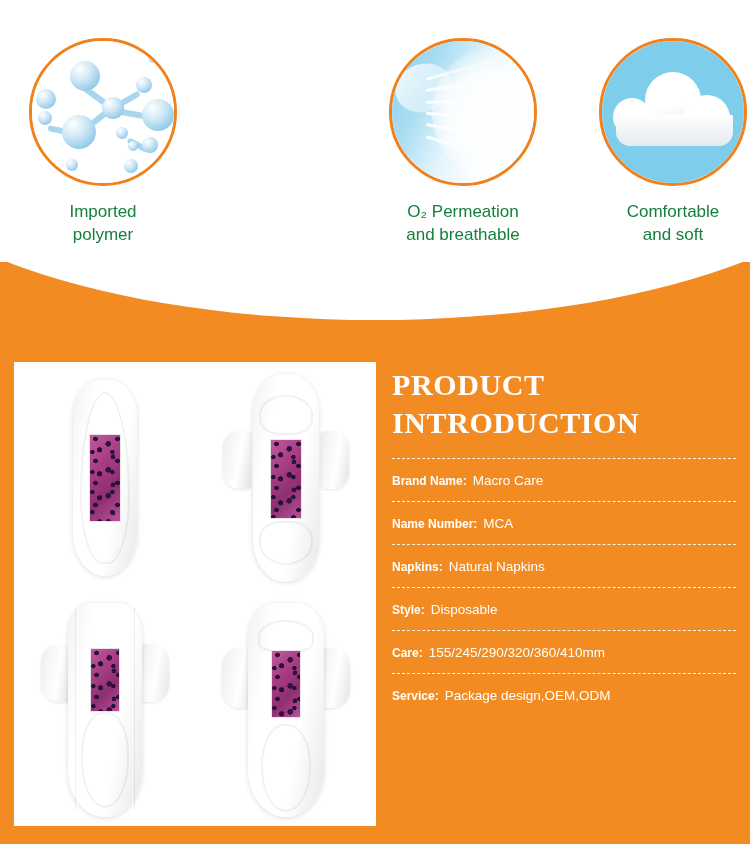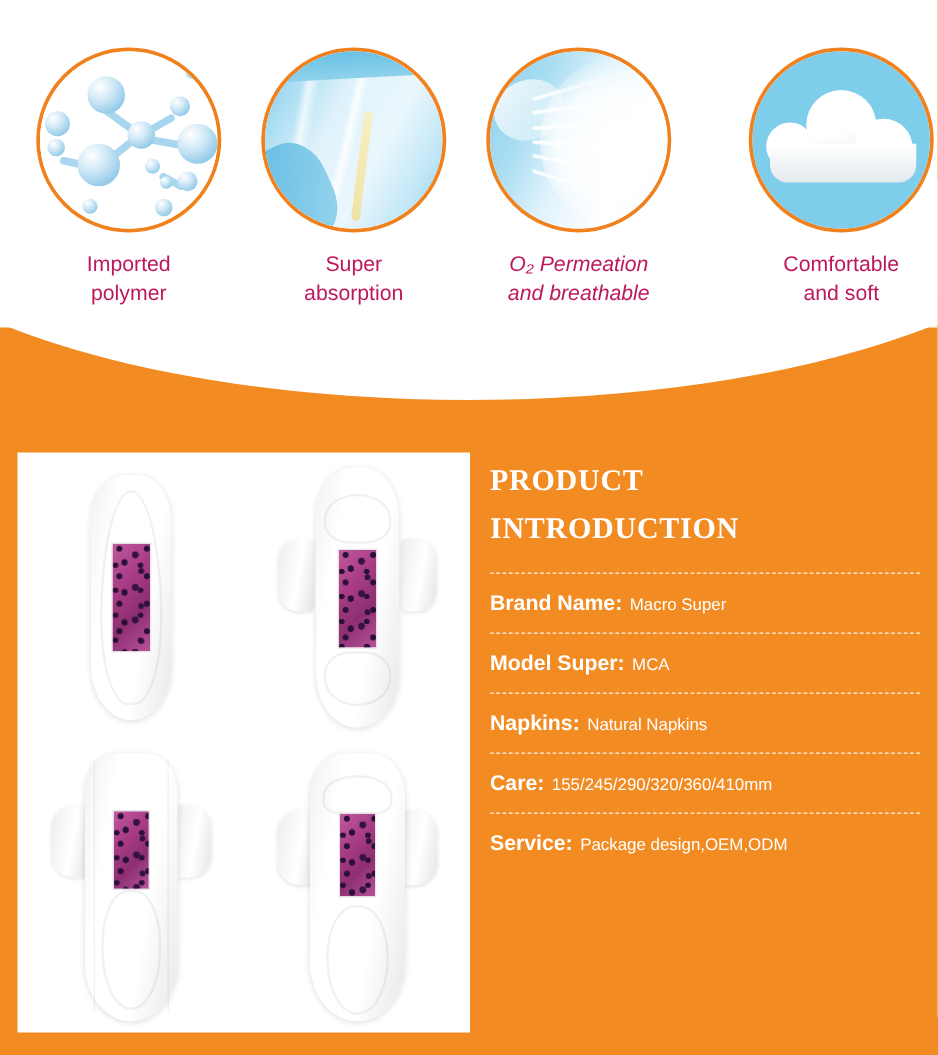--- a/index.html
+++ b/index.html
@@ -14,21 +14,21 @@
   
   .features{
     position:absolute;left:0;top:0;width:750px;height:262px;
     background:#ffffff;z-index:3;
   }
   .feature{
     position:absolute;top:38px;width:178px;text-align:center;
   }
   .f0{left:14px;}
   .f1{left:194px;}
-  .f2{left:374px;font-style:italic;}
+  .f2{left:374px;}
   .f3{left:584px;}
 
   .circle{
     width:148px;height:148px;border-radius:50%;
     border:3px solid #F0811C;
     margin:0 auto;
     overflow:hidden;position:relative;
     background:#ffffff;
     box-sizing:border-box;
   }
@@ -64,21 +64,21 @@
 
   
   .sky{position:absolute;inset:0;background:#7ecdea;}
   .cl{position:absolute;border-radius:50%;
       background:linear-gradient(170deg,#ffffff 0%,#ffffff 58%,#e9eef1 100%);}
   .cl-base{position:absolute;left:10%;right:8%;bottom:26%;height:22%;
       background:linear-gradient(180deg,#ffffff,#e4eaee);border-radius:0 0 14px 14px;}
 
   .flabel{
     margin-top:14px;
-    font-size:17px;line-height:23px;color:#be185d;
+    font-size:17px;line-height:23px;color:#15803d;
     white-space:pre-line;
   }
 
   
   .orange-bg{
     position:absolute;left:0;top:240px;width:750px;height:604px;
     background:#F28B22;z-index:1;
   }
   .curve-cut{
     position:absolute;left:-120px;top:-96px;width:990px;height:176px;
@@ -128,31 +128,31 @@
     border-left:1px solid rgba(0,0,0,.06);
     border-right:1px solid rgba(0,0,0,.06);
   }
 
   
   .info{
     position:absolute;left:392px;top:366px;width:344px;z-index:4;color:#ffffff;
   }
   .info-title{
     font-family:"Liberation Serif", serif;
-    font-weight:bold;font-size:24px;line-height:38px;
+    font-weight:bold;font-size:30px;line-height:38px;
     letter-spacing:.6px;white-space:pre-line;
     margin:0 0 16px 0;
   }
   .spec{
     border-top:1px dashed rgba(255,255,255,.92);
     padding:14px 0 13px 0;
     display:flex;align-items:baseline;gap:6px;
   }
   .spec:last-child{padding-bottom:0;}
-  .spec-label{font-size:17px;font-weight:bold;white-space:nowrap;}
+  .spec-label{font-size:12px;font-weight:bold;white-space:nowrap;}
   .spec-value{font-size:13.5px;}
 </style>
 </head>
 <body>
 
 <div class="orange-bg">
   <div class="curve-cut"></div>
 </div>
 
 <div class="features">
@@ -177,30 +177,20 @@
       <div class="mol" style="left:96px;top:100px;width:10px;height:10px;"></div>
       <div class="mol" style="left:110px;top:96px;width:16px;height:16px;"></div>
       <div class="mol" style="left:116px;top:10px;width:12px;height:12px;"></div>
       <div class="mol" style="left:34px;top:118px;width:12px;height:12px;"></div>
       <div class="mol" style="left:92px;top:118px;width:14px;height:14px;"></div>
     </div>
     <div class="flabel">Imported
 polymer</div>
   </div>
 
-  <div class="feature f1">
-    <div class="circle">
-      <div class="fab"></div>
-      <div class="fab-top"></div>
-      <div class="fab-fold"></div>
-      <div class="fab-stripe"></div>
-    </div>
-    <div class="flabel">Super
-absorption</div>
-  </div>
 
   <div class="feature f2">
     <div class="circle">
       <div class="air"></div>
       <div class="air-wave"></div>
       <div class="ray" style="top:26%;transform:rotate(-16deg);"></div>
       <div class="ray" style="top:34%;transform:rotate(-9deg);"></div>
       <div class="ray" style="top:42%;transform:rotate(-3deg);"></div>
       <div class="ray" style="top:50%;transform:rotate(4deg);"></div>
       <div class="ray" style="top:58%;transform:rotate(11deg);"></div>
@@ -269,31 +259,35 @@
   </div>
 
 </div>
 
 <div class="info">
   <div class="info-title">PRODUCT
 INTRODUCTION</div>
 
   <div class="spec">
     <span class="spec-label">Brand Name:</span>
-    <span class="spec-value">Macro Super</span>
-  </div>
-  <div class="spec">
-    <span class="spec-label">Model Super:</span>
+    <span class="spec-value">Macro Care</span>
+  </div>
+  <div class="spec">
+    <span class="spec-label">Name Number:</span>
     <span class="spec-value">MCA</span>
   </div>
   <div class="spec">
     <span class="spec-label">Napkins:</span>
     <span class="spec-value">Natural Napkins</span>
   </div>
   <div class="spec">
+    <span class="spec-label">Style:</span>
+    <span class="spec-value">Disposable</span>
+  </div>
+  <div class="spec">
     <span class="spec-label">Care:</span>
     <span class="spec-value">155/245/290/320/360/410mm</span>
   </div>
   <div class="spec">
     <span class="spec-label">Service:</span>
     <span class="spec-value">Package design,OEM,ODM</span>
   </div>
 </div>
 
 </body></html>

